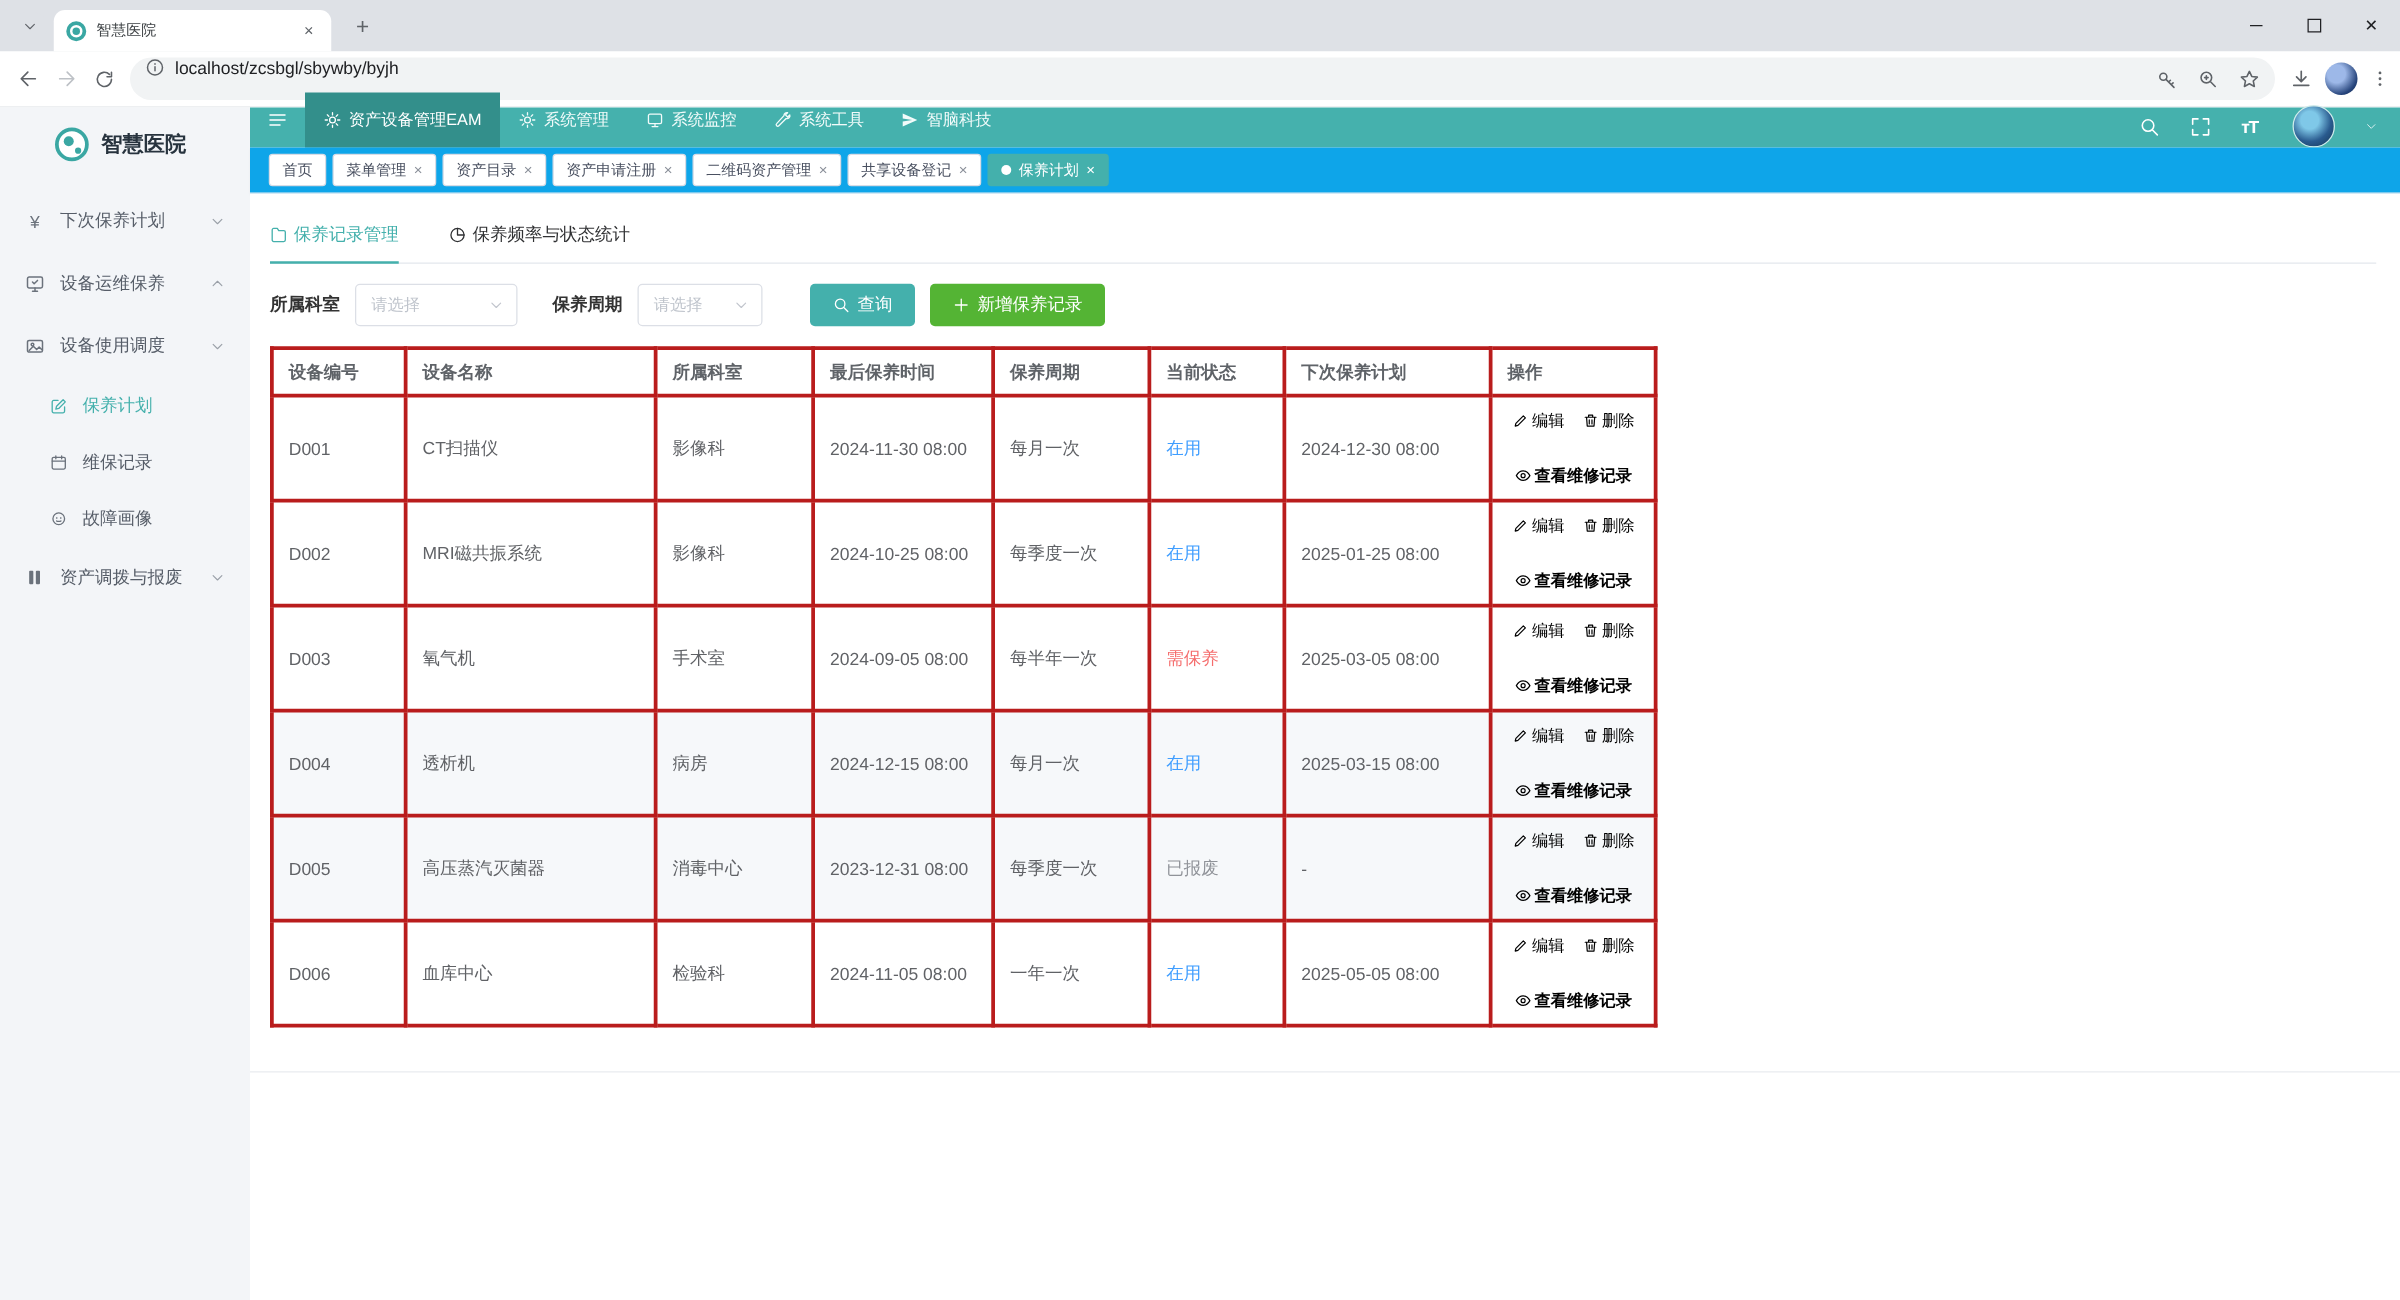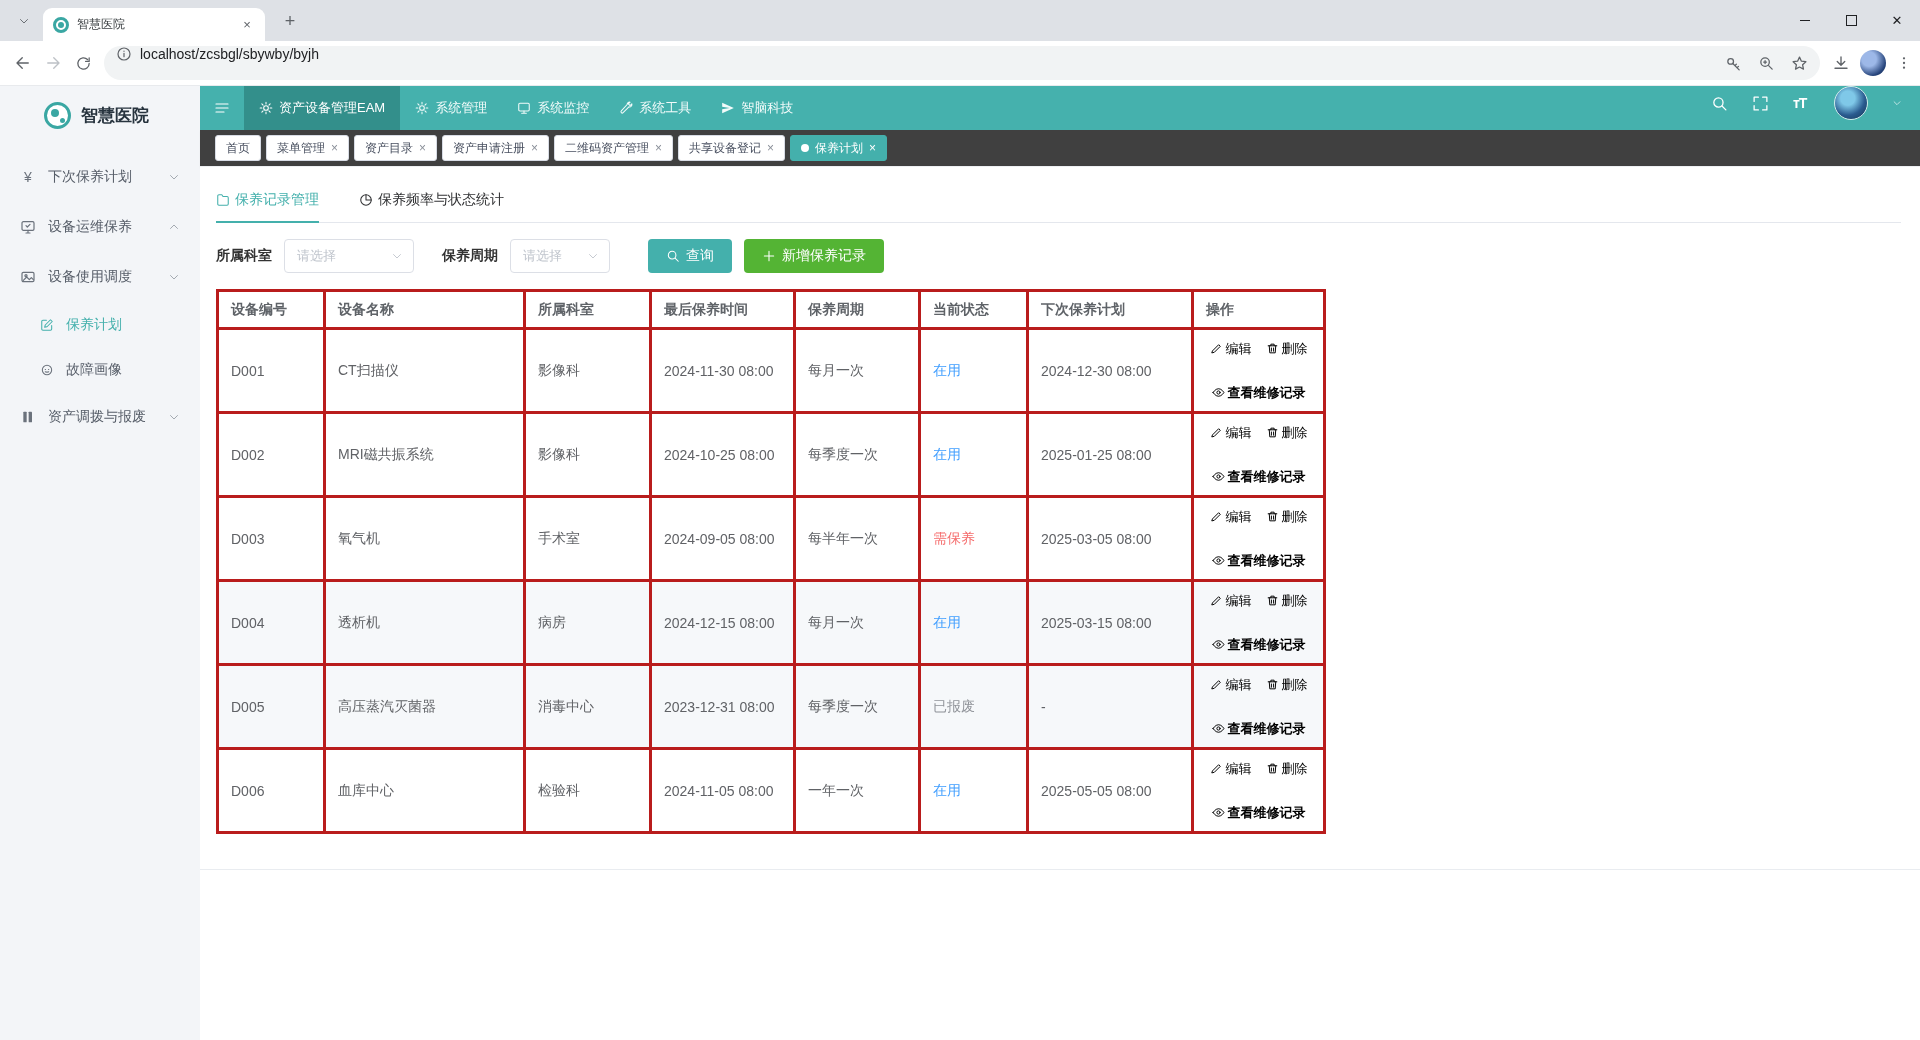--- a/index.html
+++ b/index.html
@@ -48,34 +48,34 @@
   .menu { margin-top:8px; }
   .menu-item { height:50px; display:flex; align-items:center; padding:0 20px; color:#565d68; font-size:14px; cursor:pointer; }
   .menu-item .mi-ico { width:16px; height:16px; color:#6b727c; margin-right:12px; flex:none; display:flex; align-items:center; justify-content:center; font-size:14px;}
   .menu-item .mi-label { flex:1; white-space:nowrap; }
   .menu-item .chev { color:#9aa0a8; width:12px; display:flex; }
   .submenu-item { height:45px; display:flex; align-items:center; padding:0 20px 0 40px; color:#565d68; font-size:14px; cursor:pointer; }
   .submenu-item .mi-ico { width:14px; height:14px; margin-right:12px; color:#6b727c; display:flex; align-items:center; justify-content:center;}
   .submenu-item.active, .submenu-item.active .mi-ico { color:#44b0ac; }
 
   .main { flex:1; display:flex; flex-direction:column; min-width:0; background:#fff; }
-  .navbar { height:44px; background:#45b1ad; display:flex; align-items:flex-start; flex:none; color:#fff; }
+  .navbar { height:32px; background:#45b1ad; display:flex; align-items:flex-end; flex:none; color:#fff; }
   .hamburger { width:44px; height:44px; display:flex; align-items:center; justify-content:center; color:#fff; }
   .nav-items { display:flex; height:44px; }
   .nav-item { height:44px; display:flex; align-items:center; padding:0 15px; font-size:13px; color:#f2fbfa; gap:6px; white-space:nowrap; cursor:pointer;}
   .nav-item.active { background:#338f8b; color:#fff; }
   .nav-item .ni-ico { width:14px; height:14px; display:flex; }
   .navbar-right { margin-left:auto; display:flex; align-items:center; gap:24px; padding-right:18px; }
   .nb-ico { width:17px; height:17px; display:flex; color:#fff; }
   .fontsize-ico { font-size:14px; font-weight:bold; letter-spacing:-1px; }
   .user-avatar { width:34px; height:34px; border-radius:50%;
     background:radial-gradient(circle at 40% 35%, #7fc8e8 0 25%, #2a5b8f 60%, #14324f 100%); border:1px solid #cfeceb;}
   .caret { width:10px; height:10px; display:flex; color:#e3f4f3; }
 
-  .tagbar { height:37px; background:#404040; border-bottom:1px solid #eef0f3; box-shadow:0 1px 2px rgba(0,0,0,.04);
+  .tagbar { height:37px; background:#0ea5e9; border-bottom:1px solid #eef0f3; box-shadow:0 1px 2px rgba(0,0,0,.04);
     display:flex; align-items:center; padding-left:15px; gap:5px; flex:none; }
   .tag { height:26px; display:flex; align-items:center; padding:0 10px; border:1px solid #d8dce5; border-radius:3px;
     background:#fff; font-size:12px; color:#495060; gap:6px; white-space:nowrap; cursor:pointer; }
   .tag .tag-x { font-size:12px; color:#8a8f99; }
   .tag.active { background:#44b0ac; border-color:#44b0ac; color:#fff; }
   .tag.active .tag-x { color:#fff; }
   .tag-dot { width:8px; height:8px; border-radius:50%; background:#fff; }
 
   .content { flex:1; background:#fff; padding:24px 0 0 16px; position:relative; min-height:0; }
   .ctabs { display:flex; gap:40px; border-bottom:1px solid #e4e7ed; width:1685px; }
@@ -254,20 +254,29 @@
             </span>
         </div>
         <div class="submenu-item active">
           <span class="mi-ico">
             <svg viewBox="0 0 24 24">
                 <path d="M20 13v6a2 2 0 0 1-2 2H5a2 2 0 0 1-2-2V6a2 2 0 0 1 2-2h6"></path>
                 <path d="M18 3l3 3-9 9-4 1 1-4z"></path>
               </svg>
             </span>
           <span class="mi-label">保养计划</span>
+        </div>
+        <div class="submenu-item">
+          <span class="mi-ico">
+            <svg viewBox="0 0 24 24">
+                <rect x="3" y="5" width="18" height="16" rx="2"></rect>
+                <path d="M3 10h18M8 3v4M16 3v4"></path>
+              </svg>
+            </span>
+          <span class="mi-label">维保记录</span>
         </div>
         <div class="submenu-item">
           <span class="mi-ico">
             <svg viewBox="0 0 24 24">
                 <circle cx="12" cy="12" r="8"></circle>
                 <path d="M9 11h.5M14.5 11h.5M9 15c1 .8 5 .8 6 0"></path>
               </svg>
             </span>
           <span class="mi-label">故障画像</span>
         </div>

